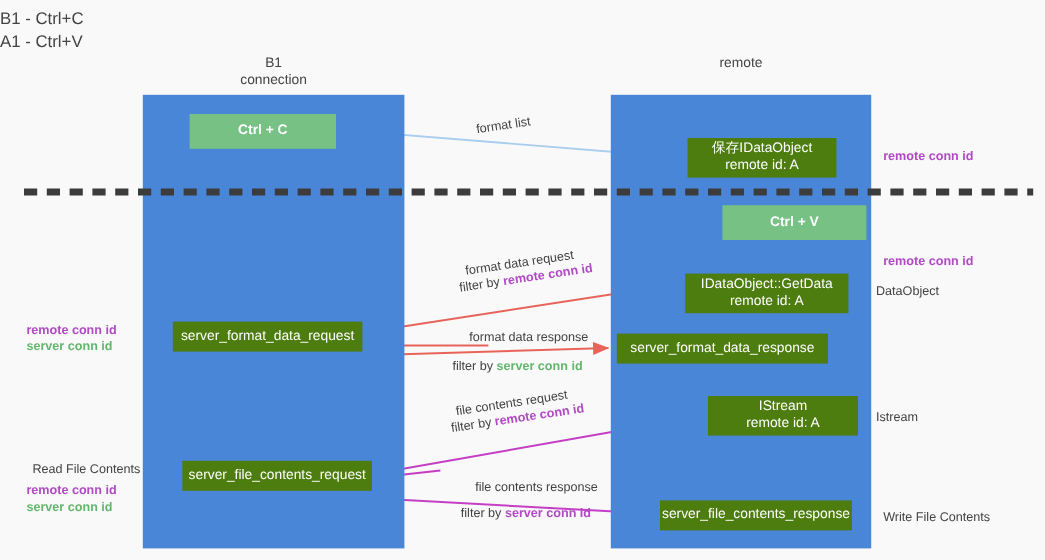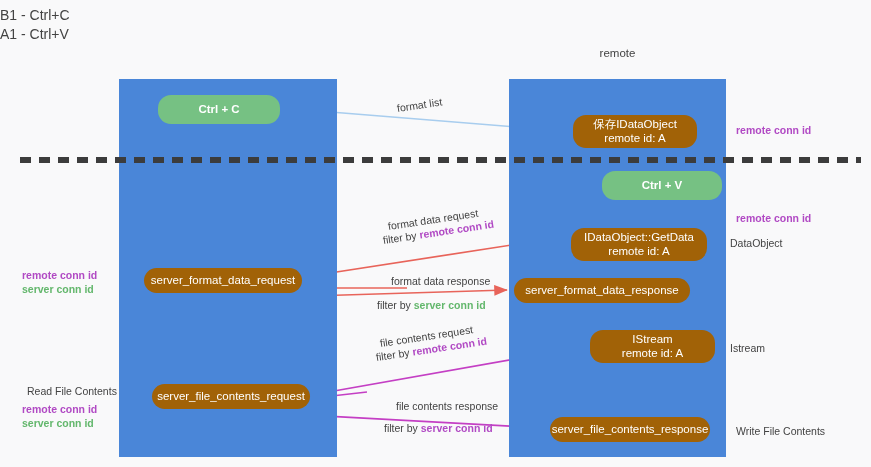--- a/index.html
+++ b/index.html
@@ -28,24 +28,24 @@
 
   
   .lane{background:#4a86d8;z-index:2;}
   #lane-b1{left:119px;top:79px;width:218px;height:378px;}
   #lane-a1{left:509px;top:79px;width:217px;height:378px;}
 
   
   .node{
     position:absolute;z-index:6;box-sizing:border-box;
     display:flex;flex-direction:column;align-items:center;justify-content:center;
-    color:#ffffff;text-align:left;line-height:13.5px;border-radius:13px;
+    color:#ffffff;text-align:left;line-height:13.5px;
   }
   .green{background:#76c183;font-size:11.5px;font-weight:700;}
-  .orange{background:#a16207;font-size:11.5px;}
+  .orange{background:#4d7c0f;font-size:11.5px;}
   .node .l2{font-weight:400;}
 
   #n-ctrlc{left:158px;top:95px;width:122px;height:29px;}
   #n-ctrlv{left:577px;top:171px;width:120px;height:29px;margin-left:25px;}
   #n-idataobject{left:573px;top:115px;width:124px;height:33px;}
   #n-getdata{left:571px;top:228px;width:136px;height:33px;}
   #n-istream{left:590px;top:330px;width:125px;height:33px;}
   #n-sfdreq{left:144px;top:268px;width:158px;height:25px;}
   #n-sfdresp{left:514px;top:278px;width:176px;height:25px;}
   #n-sfcreq{left:152px;top:384px;width:158px;height:25px;}
@@ -82,20 +82,24 @@
 </head>
 <body>
 
 <div class="stage">
 
   <div class="abs" id="title">
     <div>B1 - Ctrl+C</div>
     <div>A1 - Ctrl+V</div>
   </div>
 
+  <div class="abs colhead" id="head-b1">
+    <div>B1</div>
+    <div>connection</div>
+  </div>
   <div class="abs colhead" id="head-a1">
     <div>remote</div>
   </div>
 
   <div class="abs lane" id="lane-b1"></div>
   <div class="abs lane" id="lane-a1"></div>
 
   <svg class="layer under">
     <defs>
       <marker id="ar-blue" markerWidth="9" markerHeight="9" refX="7.5" refY="3.2" orient="auto">

